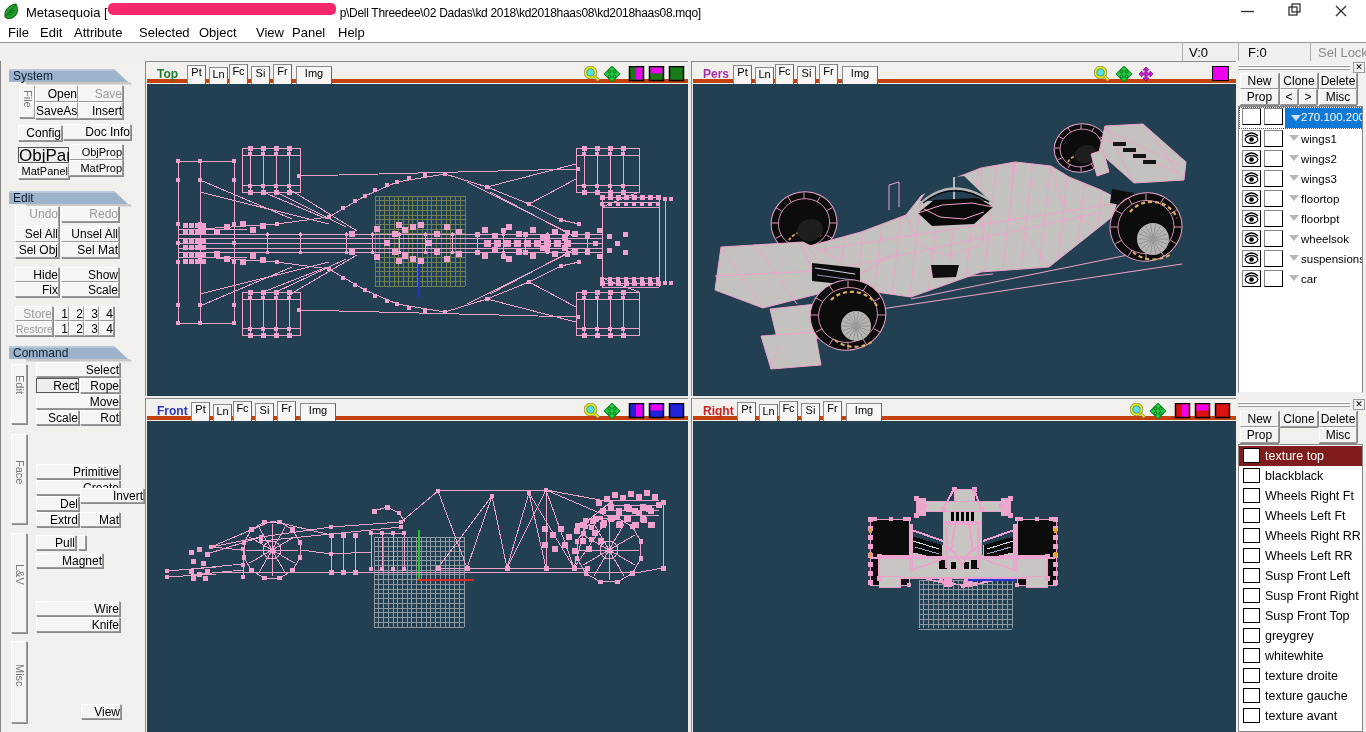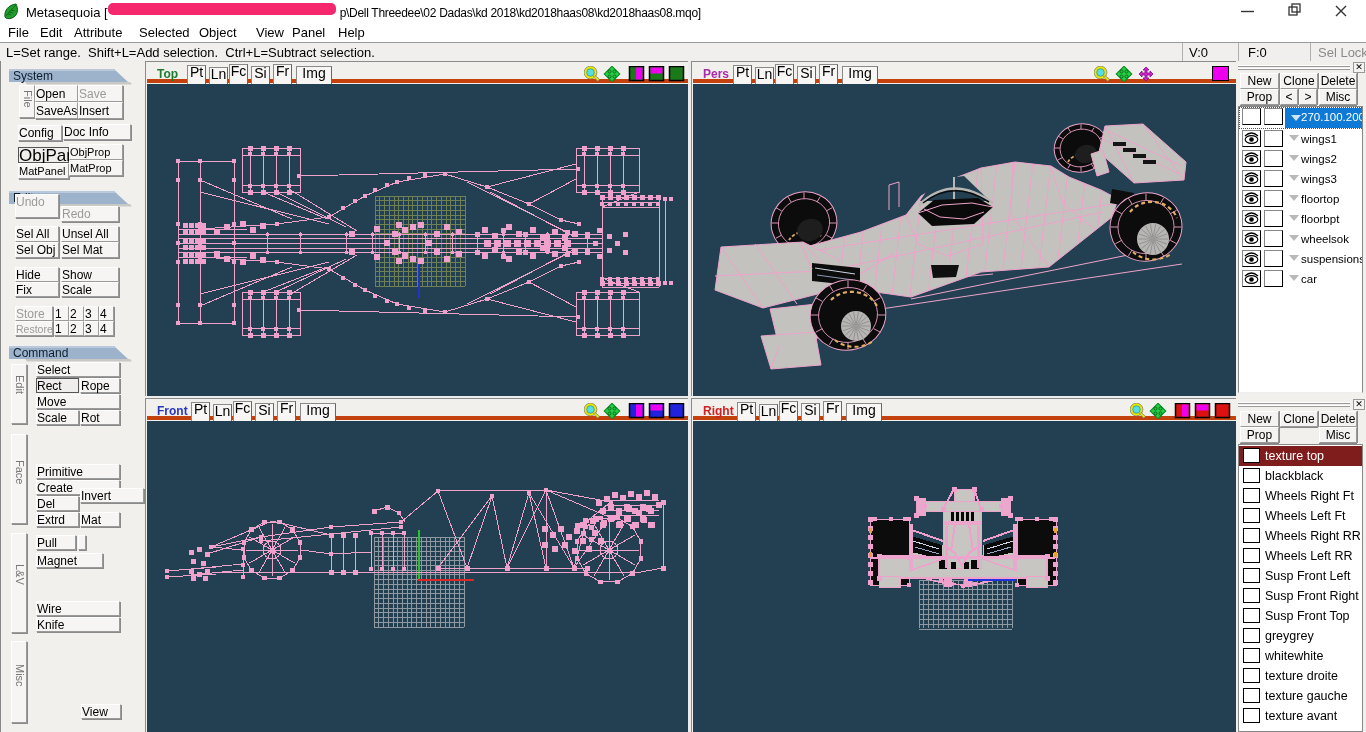--- a/index.html
+++ b/index.html
@@ -11,23 +11,23 @@
 #statusbar{position:absolute;left:0;top:42px;width:1366px;height:19px;background:#f0efed;border-top:1px solid #999;font-size:13px;color:#000}
 #statusbar .seg{position:absolute;top:0;height:19px;border-left:1px solid #b0b0b0;white-space:nowrap}
 #main{position:absolute;left:0;top:61px;width:1366px;height:671px;background:#f1f0ed}
 #leftpanel{position:absolute;left:0;top:61px;width:145px;height:671px;background:#f1f0ed;border-left:1px solid #888}
 #viewarea{position:absolute;left:145px;top:61px;width:1091px;height:671px;background:#ececec}
 #rightpanel{position:absolute;left:1236px;top:61px;width:130px;height:671px;background:#f1f0ed}
 .pane{position:absolute;border-left:1px solid #8a8a8a;border-top:1px solid #8a8a8a;background:#f1f0ec}
 .phead{position:absolute;left:1px;top:1px;right:0;height:20px;background:#f1f0ec;border-bottom:4px solid #c2410c}
 .pname{position:absolute;top:4px;left:10px;font-size:12px;font-weight:bold}
 .pcanvas{position:absolute;left:1px;top:22px;right:0;bottom:0;background:#224051}
-.vbtn{position:absolute;height:28px;background:#f7f6f4;border:1px solid #8a8a8a;border-right-color:#666;border-bottom-color:#666;font-size:14px;color:#000;text-align:center;line-height:13px}
+.vbtn{position:absolute;height:28px;background:#f7f6f4;border:1px solid #8a8a8a;border-right-color:#666;border-bottom-color:#666;font-size:11px;color:#000;text-align:center;line-height:13px}
 .hdricon{position:absolute;top:3px}
-.btn{position:absolute;background:#f6f5f3;border:1px solid #9a9a9a;border-top-color:#fff;border-left-color:#fff;box-shadow:1px 1px 0 #8a8a8a;font-size:12px;color:#000;text-align:left;}
+.btn{position:absolute;background:#f6f5f3;border:1px solid #9a9a9a;border-top-color:#fff;border-left-color:#fff;box-shadow:1px 1px 0 #8a8a8a;font-size:12px;color:#000;text-align:right;}
 .btn.gray{color:#9a9a9a}
 .btn.pressed{border:1px solid #555;box-shadow:none;background:#efeeec}
 
 .rbtn{position:absolute;background:#f4f3f1;border:1px solid #999;border-top-color:#fff;border-left-color:#fff;box-shadow:0 1px 0 #888, 1px 0 0 #888;font-size:12px;color:#000;text-align:center}
 .lrow{position:absolute;left:0;width:100%;height:20px;font-size:12px;color:#000;white-space:nowrap;overflow:hidden}
 .eyebox{position:absolute;left:3px;top:1px;width:19px;height:17px;border:1px solid #000;border-top-color:#888;border-left-color:#888;background:#fff}
 .chkbox{position:absolute;left:25px;top:1px;width:19px;height:17px;border:1px solid #000;border-top-color:#888;border-left-color:#888;background:#fff}
 .tri{position:absolute;left:50px;top:6px;width:0;height:0;border-left:5px solid transparent;border-right:5px solid transparent;border-top:6px solid #b8b8b8}
 .lname{position:absolute;left:62px;top:4px;font-size:11.5px}
 .mrow{position:absolute;left:0;width:100%;height:20px;font-size:12.5px;color:#000;white-space:nowrap;overflow:hidden}
@@ -55,21 +55,20 @@
     <span style="left:40px">Edit</span>
     <span style="left:74px">Attribute</span>
     <span style="left:139px">Selected</span>
     <span style="left:199px">Object</span>
     <span style="left:256px">View</span>
     <span style="left:292px">Panel</span>
     <span style="left:338px">Help</span>
 </div>
 
 <div id="statusbar">
- <span style="position:absolute;left:6px;top:2px">L=Set range.&nbsp; Shift+L=Add selection.&nbsp; Ctrl+L=Subtract selection.</span>
  <div class="seg" style="left:1182px;width:56px">
       <span style="position:absolute;left:6px;top:2px">V:0</span>
     </div>
  <div class="seg" style="left:1238px;width:72px">
       <span style="position:absolute;left:9px;top:2px">F:0</span>
     </div>
  <div class="seg" style="left:1310px;width:56px">
       <span style="position:absolute;left:7px;top:2px;color:#8a8a8a">Sel Lock</span>
     </div>
 </div>
@@ -94,21 +93,21 @@
  <div class="btn pressed" style="left:17px;top:86px;width:51px;height:16px;line-height:15px"><span style="font-size:17px">ObjPanel</span></div>
  <div class="btn" style="left:68px;top:83px;width:54px;height:16px;line-height:15px"><span style="font-size:11px">ObjProp</span></div>
  <div class="btn" style="left:17px;top:102px;width:51px;height:16px;line-height:15px"><span style="font-size:11px">MatPanel</span></div>
  <div class="btn" style="left:68px;top:99px;width:54px;height:16px;line-height:15px"><span style="font-size:11px">MatProp</span></div>
  <svg class="abs" style="left:8px;top:130px" width="124" height="17" viewBox="0 0 124 17">
       <polygon points="0,0 105,0 119,13 0,13" fill="#9db3cc"></polygon>
       <polygon points="0,0 105,0 107,2 0,2" fill="#b9c8da"></polygon>
       <polygon points="16,13 121,13 123,15.5 18,15.5" fill="#c9c8c4"></polygon>
       <text x="4" y="11" font-size="12" fill="#0e1e30">Edit</text>
     </svg>
- <div class="btn gray" style="left:14px;top:133px;width:44px;height:24px;line-height:15px">Undo</div>
+ <div class="btn gray" style="left:14px;top:145px;width:44px;height:24px;line-height:15px">Undo</div>
  <div class="btn gray" style="left:60px;top:145px;width:58px;height:16px;line-height:15px">Redo</div>
  <div class="btn" style="left:14px;top:165px;width:44px;height:16px;line-height:15px">Sel All</div>
  <div class="btn" style="left:60px;top:165px;width:58px;height:16px;line-height:15px">Unsel All</div>
  <div class="btn" style="left:14px;top:181px;width:44px;height:16px;line-height:15px">Sel Obj</div>
  <div class="btn" style="left:60px;top:181px;width:58px;height:16px;line-height:15px">Sel Mat</div>
  <div class="btn" style="left:14px;top:206px;width:44px;height:15px;line-height:14px">Hide</div>
  <div class="btn" style="left:60px;top:206px;width:58px;height:15px;line-height:14px">Show</div>
  <div class="btn" style="left:14px;top:221px;width:44px;height:15px;line-height:14px">Fix</div>
  <div class="btn" style="left:60px;top:221px;width:58px;height:15px;line-height:14px">Scale</div>
  <div class="btn gray" style="left:14px;top:245px;width:38px;height:15px;line-height:14px">Store</div>

